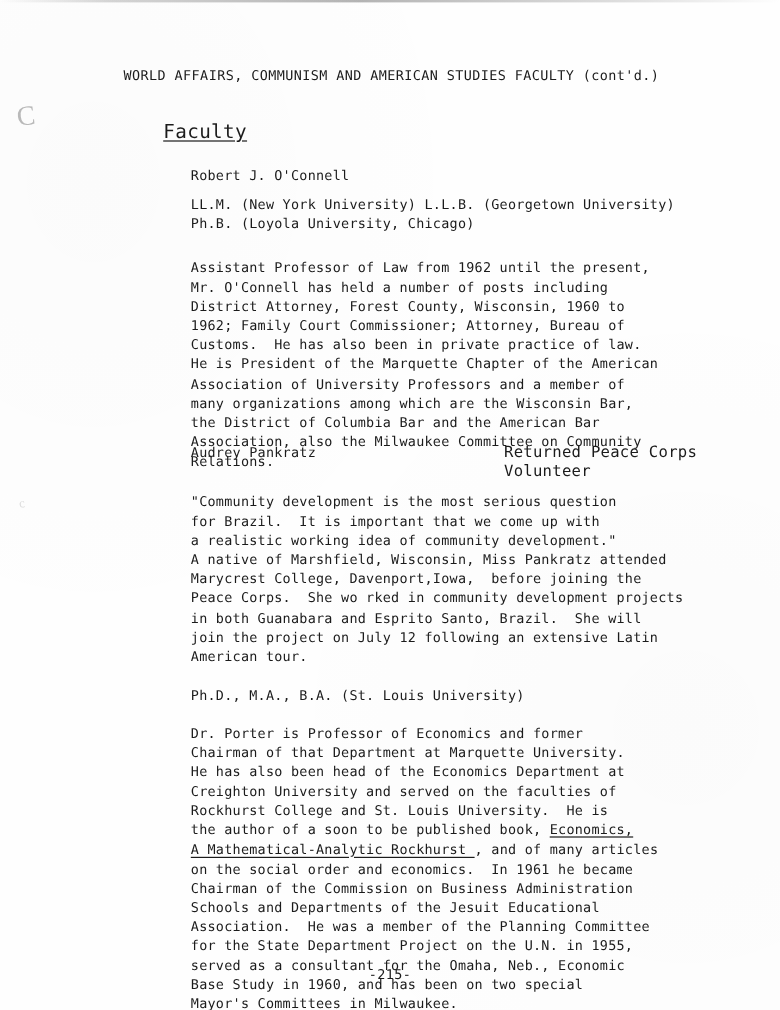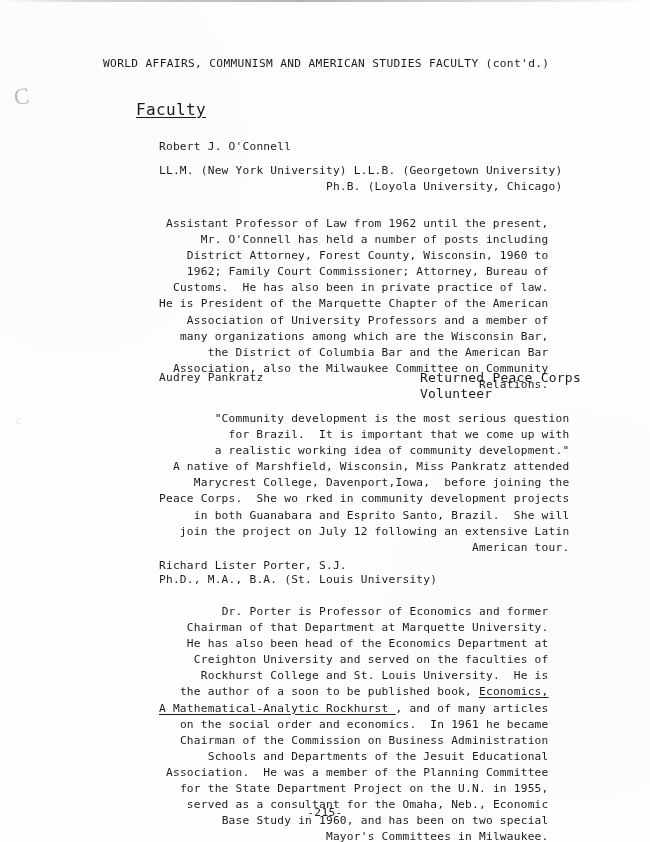--- a/index.html
+++ b/index.html
@@ -87,21 +87,20 @@
     white-space: pre;
   }
 
   .body-block {
     position: absolute;
     left: 159px;
     font-size: 11.2px;
     line-height: 16.1px;
     letter-spacing: 0.22px;
     white-space: pre-wrap;
-    text-align: right;
   }
 
   .name-line   { top: 139px; }
   .degree-1    { top: 163px; }
   .bio-1       { top: 205px; margin-top: 11px; }
 
   .name-line-2 { top: 370px; }
   .bio-2       { top: 411px; }
 
   .name-line-3 { top: 558px; }
@@ -173,21 +172,20 @@
   <div class="body-block bio-2">"Community development is the most serious question
 for Brazil.  It is important that we come up with
 a realistic working idea of community development."
 A native of Marshfield, Wisconsin, Miss Pankratz attended
 Marycrest College, Davenport,Iowa,  before joining the
 Peace Corps.  She wo rked in community development projects
 in both Guanabara and Esprito Santo, Brazil.  She will
 join the project on July 12 following an extensive Latin
 American tour.</div>
 
-  <div class="body-block name-line-3">Richard Lister Porter, S.J.</div>
 
   <div class="body-block degree-3">Ph.D., M.A., B.A. (St. Louis University)</div>
 
   <div class="body-block bio-3"><span>Dr. Porter is Professor of Economics and former
 Chairman of that Department at Marquette University.
 He has also been head of the Economics Department at
 Creighton University and served on the faculties of
 Rockhurst College and St. Louis University.  He is
 the author of a soon to be published book, </span><u class="title-ul">Economics,</u>
 <u class="title-ul">A Mathematical-Analytic Rockhurst </u><span>, and of many articles

